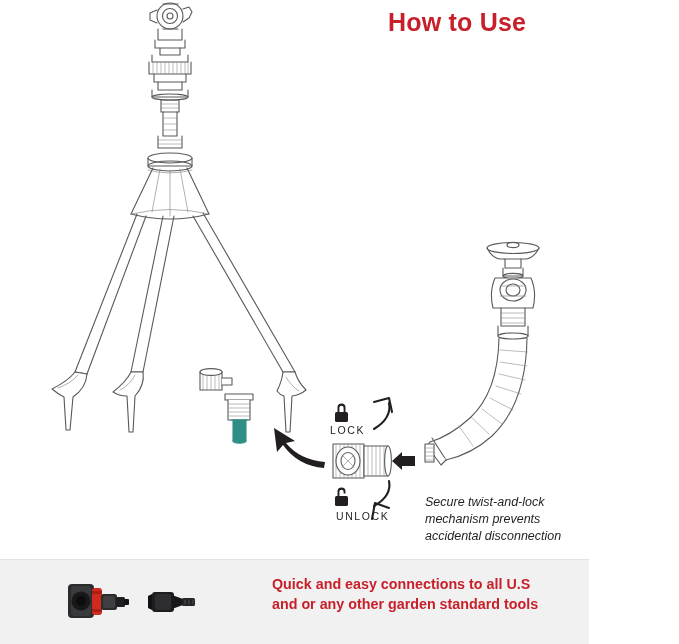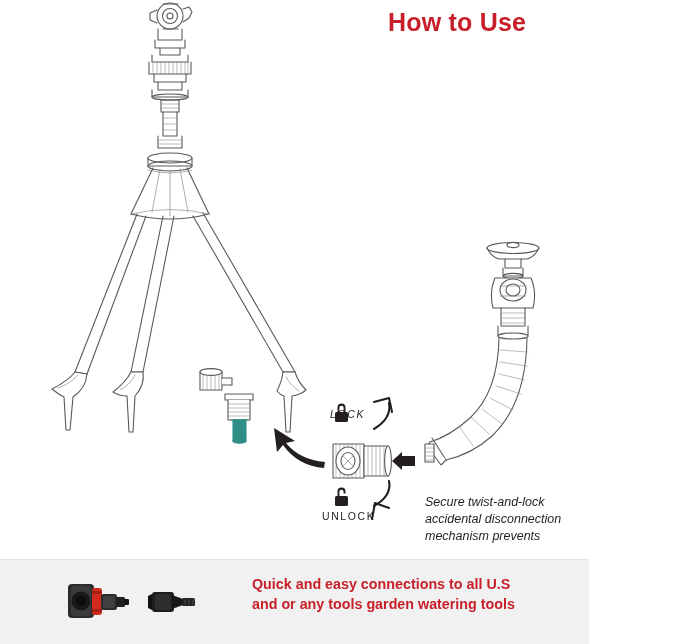--- a/index.html
+++ b/index.html
@@ -49,22 +49,22 @@
   }
 
   
   .lock-label {
     position: absolute;
     font-size: 10.5px;
     letter-spacing: 1.6px;
     color: #231f20;
     white-space: nowrap;
   }
-  .lock-label.lock { left: 330px; top: 408px; font-style: italic; }
-  .lock-label.unlock { left: 322px; top: 510px; text-align: center; }
+  .lock-label.lock { left: 330px; top: 424px; }
+  .lock-label.unlock { left: 336px; top: 510px; text-align: center; }
 
   
   .valve-caption {
     position: absolute;
     left: 425px;
     top: 494px;
     width: 200px;
     font-size: 12.5px;
     line-height: 1.35;
     color: #231f20;
@@ -76,21 +76,21 @@
     position: absolute;
     left: 0;
     bottom: 0;
     width: 679px;
     height: 84px;
     background: #f1f1f1;
     border-top: 1px solid #e2e2e2;
   }
   .banner-text {
     position: absolute;
-    left: 252px;
+    left: 272px;
     top: 14px;
     width: 400px;
     font-size: 14.3px;
     line-height: 1.42;
     color: #c8202a;
     font-weight: 600;
   }
   .banner-products {
     position: absolute;
     left: 62px;
@@ -281,22 +281,22 @@
           <path d="M337.5 496 L337.5 491.5 A4 4 0 0 1 345.5 491.5 L345.5 493.5 L343.6 493.5 L343.6 491.8 A2.1 2.1 0 0 0 339.4 491.8 L339.4 496 Z"></path>
         </g>
       </g>
     </svg>
 
     <div class="lock-label lock">LOCK</div>
     <div class="lock-label unlock">UNLOCK</div>
 
     <div class="valve-caption">
       <div>Secure twist-and-lock</div>
+      <div>mechanism prevents</div>
       <div>accidental disconnection</div>
-      <div>mechanism prevents</div>
     </div>
   </div>
 
   <div class="banner">
 
     <div class="banner-products">
       <svg width="170" height="60" viewBox="0 0 170 60" xmlns="http://www.w3.org/2000/svg">
 
         <g>
           <rect x="6" y="12" width="26" height="34" rx="4" fill="#2b2b2d"></rect>
@@ -320,17 +320,17 @@
           <rect x="122" y="27.5" width="2" height="5" fill="#3a3a3d"></rect>
           <rect x="126" y="27.5" width="2" height="5" fill="#3a3a3d"></rect>
           <rect x="130" y="27.5" width="2" height="5" fill="#3a3a3d"></rect>
           <path d="M86 24 L90 22 L90 38 L86 36 Z" fill="#111113"></path>
         </g>
       </svg>
     </div>
 
     <div class="banner-text">
       <div>Quick and easy connections to all U.S</div>
-      <div>and or any tools garden watering tools</div>
+      <div>and or any other garden standard tools</div>
     </div>
   </div>
 
 </div>
 
 </body></html>

